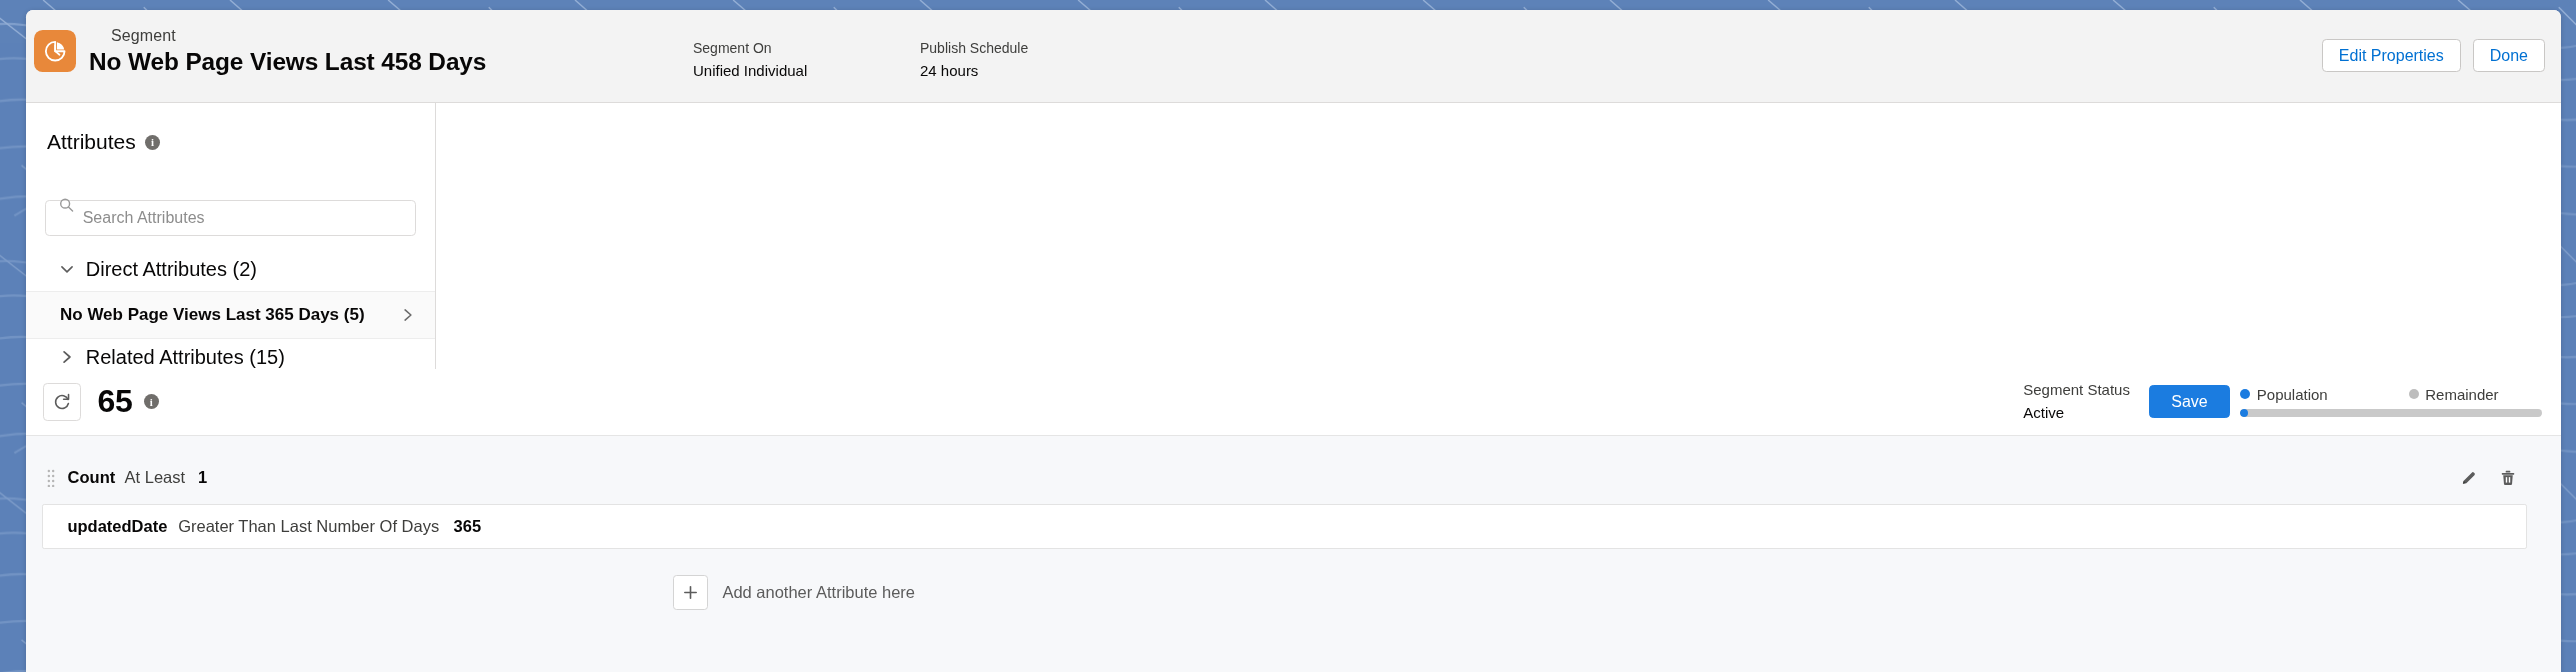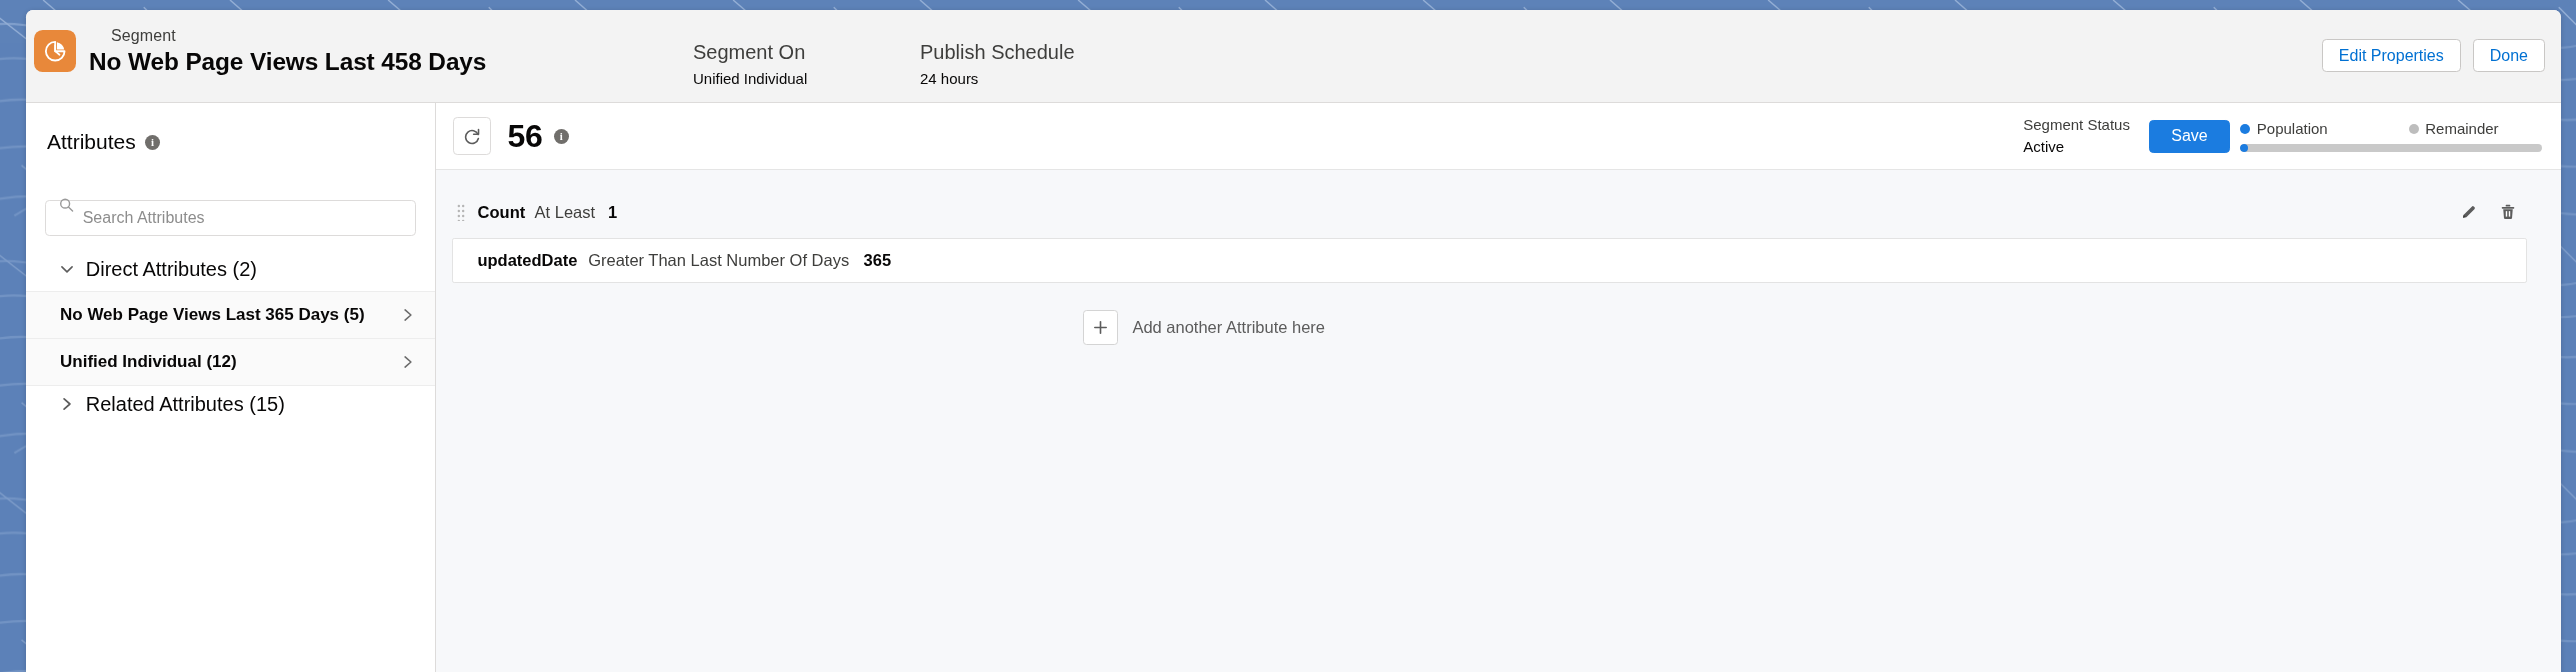--- a/index.html
+++ b/index.html
@@ -84,21 +84,21 @@
     margin-top: 4.3px;
     letter-spacing: -0.1px;
   }
 
   .header-field {
     position: absolute;
     top: 29px;
     line-height: 1.35;
   }
   .header-field .hf-label {
-    font-size: 20px;
+    font-size: 14px;
     color: #3e3e3c;
   }
   .header-field .hf-value {
     font-size: 15px;
     color: #080707;
     margin-top: 2.9px;
   }
   #field-segment-on { left: 667px; }
   #field-publish-schedule { left: 894px; }
 
@@ -124,20 +124,21 @@
   }
 
   
   #body-split {
     position: absolute;
     top: 93px;
     left: 0;
     right: 0;
     bottom: 0;
     display: flex;
+    flex-direction: column;
   }
 
   
   #sidebar {
     width: 410px;
     flex: none;
     background: #ffffff;
     border-right: 0.7px solid #dddbda;
     box-sizing: border-box;
     position: relative;
@@ -538,28 +539,20 @@
         </div>
         <div class="tree-items">
           <div class="tree-item">
             <span class="ti-label">No Web Page Views Last 365 Days (5)</span>
             <span class="chev">
               <svg width="16" height="16" viewBox="0 0 22 22">
                 <polyline points="7,4 15,11 7,18" fill="none" stroke="#6b6b6b" stroke-width="2.2" stroke-linecap="round" stroke-linejoin="round"></polyline>
               </svg>
             </span>
           </div>
-          <div class="tree-item">
-            <span class="ti-label">Unified Individual (12)</span>
-            <span class="chev">
-              <svg width="16" height="16" viewBox="0 0 22 22">
-                <polyline points="7,4 15,11 7,18" fill="none" stroke="#6b6b6b" stroke-width="2.2" stroke-linecap="round" stroke-linejoin="round"></polyline>
-              </svg>
-            </span>
-          </div>
         </div>
       </div>
 
       <div class="tree-section" id="related-section">
         <div class="tree-header">
           <span class="chev">
             <svg width="16" height="16" viewBox="0 0 22 22">
               <polyline points="7,4 15,11 7,18" fill="none" stroke="#5c5c5c" stroke-width="2.4" stroke-linecap="round" stroke-linejoin="round"></polyline>
             </svg>
           </span>
@@ -572,21 +565,21 @@
 
       <div id="main-toolbar">
 
         <div class="refresh-btn">
           <svg width="18.7" height="18.7" viewBox="0 0 26 26">
             <path d="M21 10.5 A9 9 0 1 0 21.4 16" fill="none" stroke="#5c5c5c" stroke-width="2.2" stroke-linecap="round"></path>
             <polyline points="14.8,10.2 21.6,10.2 21.6,3.6" fill="none" stroke="#5c5c5c" stroke-width="2.2" stroke-linecap="round" stroke-linejoin="round"></polyline>
           </svg>
         </div>
 
-        <div id="population-count">56</div>
+        <div id="population-count">65</div>
 
         <span id="count-info" class="info-badge">i</span>
 
         <div id="status-block">
           <div id="segment-status">
             <div class="ss-label">Segment Status</div>
             <div class="ss-value">Active</div>
           </div>
           <button id="save-button">Save</button>
         </div>

